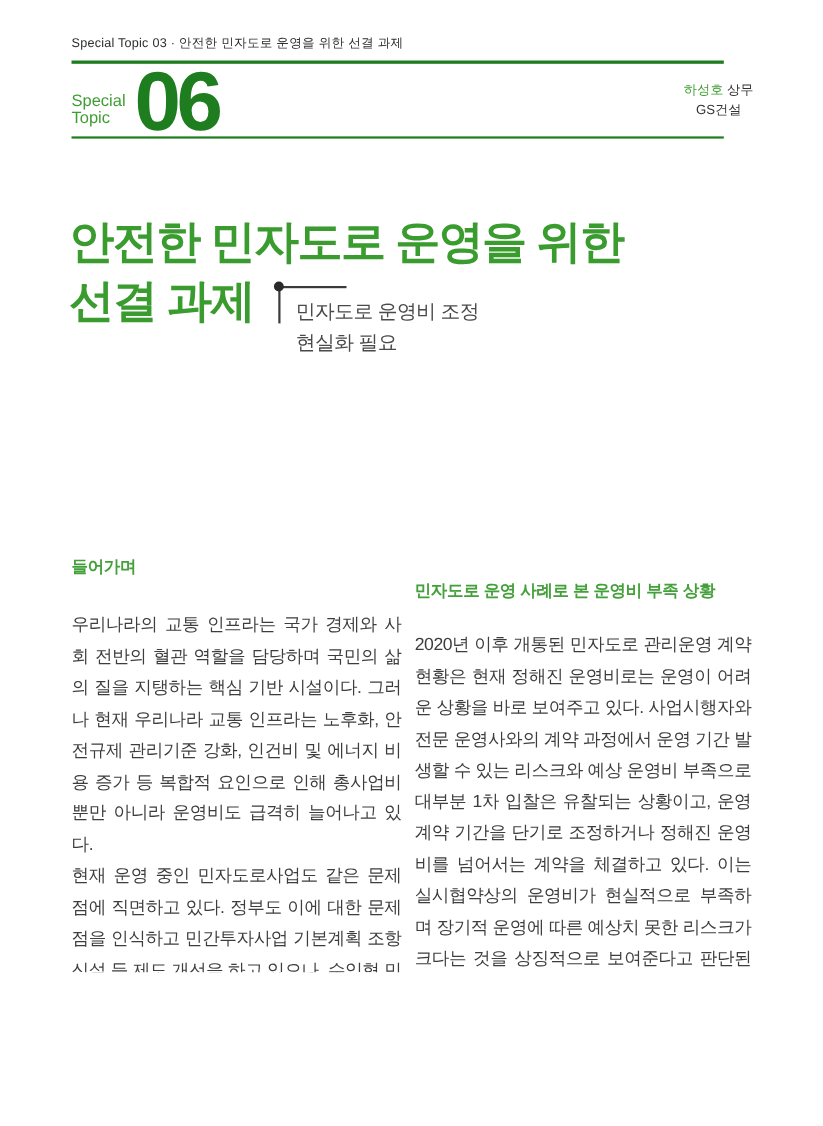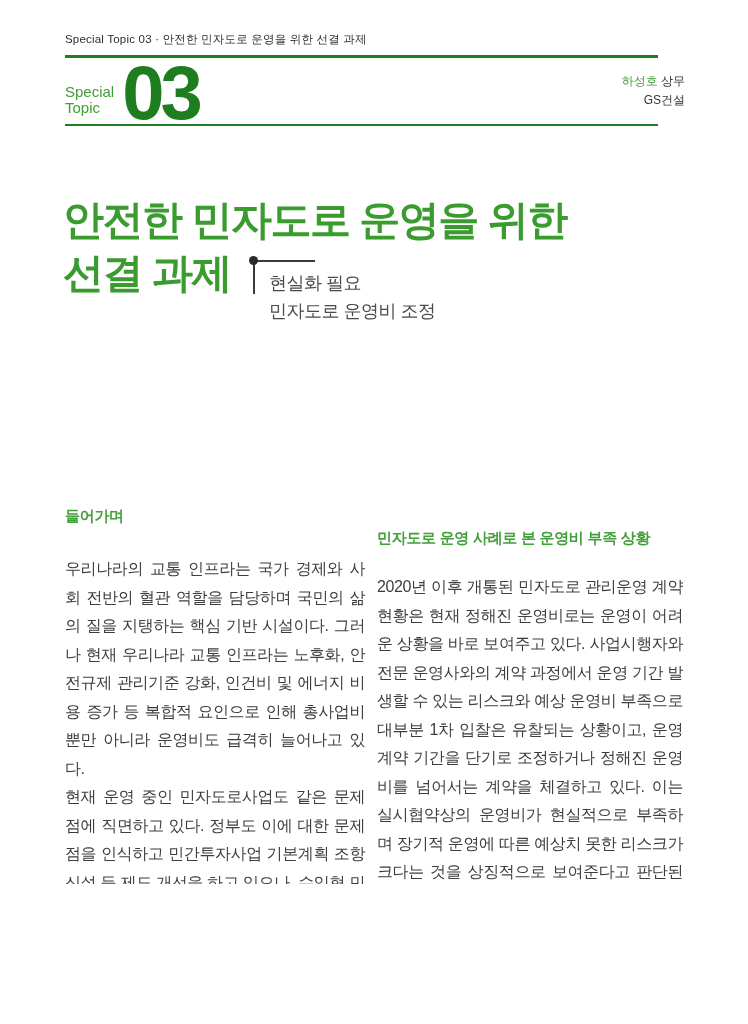--- a/index.html
+++ b/index.html
@@ -16,21 +16,21 @@
   .rule-thick { position:absolute; left:65px; top:55px; width:593px; height:3px; background:#1e7d1e; }
   .rule-thin  { position:absolute; left:65px; top:124px; width:593px; height:2px; background:#1e7d1e; }
 
   
   .header-row { position:absolute; left:65px; top:63px; width:620px; display:flex; align-items:flex-start; }
   .st-label { font-size:15px; line-height:16px; color:#3f9e33; padding-top:9px;margin-top:12px; }
   .big-number {
     font-size:76px; line-height:60px; font-weight:bold; color:#1e7d1e;
     margin-left:8px; letter-spacing:-4px;
   }
-  .author { margin-left:auto; text-align:right; font-size:12px; line-height:19px; color:#333333; padding-top:9px; }
+  .author { margin-left:auto; text-align:center; font-size:12px; line-height:19px; color:#333333; padding-top:9px; }
   .author .name { color:#3f9e33; }
 
   
   .title-block {
     position:absolute; left:63px; top:194px;
     color:#3a9b2f; font-size:41px; line-height:53px; font-weight:bold; letter-spacing:-1.5px;
     white-space:nowrap;
   }
   .title-row2 { display:flex; align-items:flex-start; }
 
@@ -67,42 +67,42 @@
 <div class="page">
 
   <div class="running-header">Special Topic 03 · 안전한 민자도로 운영을 위한 선결 과제</div>
   <div class="rule-thick"></div>
 
   <div class="header-row">
     <div class="st-label">
       <div>Special</div>
       <div>Topic</div>
     </div>
-    <div class="big-number">03</div>
+    <div class="big-number">06</div>
     <div class="author">
       <div>
         <span class="name">하성호</span>
         <span>상무</span>
       </div>
       <div>GS건설</div>
     </div>
   </div>
 
   <div class="rule-thin"></div>
 
   <div class="title-block">
     <div>안전한 민자도로 운영을 위한</div>
     <div class="title-row2">
       <div>선결 과제</div>
       <div class="subtitle">
         <span class="h-line"></span>
         <span class="v-line"></span>
         <span class="flag-dot"></span>
+        <div>민자도로 운영비 조정</div>
         <div>현실화 필요</div>
-        <div>민자도로 운영비 조정</div>
       </div>
     </div>
   </div>
 
   <div class="columns">
     <div class="column">
       <h3 class="col-heading">들어가며</h3>
       <p class="body">우리나라의 교통 인프라는 국가 경제와 사회 전반의 혈관 역할을 담당하며 국민의 삶의 질을 지탱하는 핵심 기반 시설이다. 그러나 현재 우리나라 교통 인프라는 노후화, 안전규제 관리기준 강화, 인건비 및 에너지 비용 증가 등 복합적 요인으로 인해 총사업비뿐만 아니라 운영비도 급격히 늘어나고 있다.</p>
       <p class="body cont">현재 운영 중인 민자도로사업도 같은 문제점에 직면하고 있다. 정부도 이에 대한 문제점을 인식하고 민간투자사업 기본계획 조항 신설 등 제도 개선을 하고 있으나, 수익형 민자사업 운영비 부문의 경우는 아직 제도 개선이 미흡한 상황이다. 민자도로사업은 운영 기간이 30~50년으로 적은 운영비의 변동에도 그 영향이 누적될 수밖에 없는 구조이다. 최근 급격한 운영비 상승이 있는 여건</p>
     </div>

